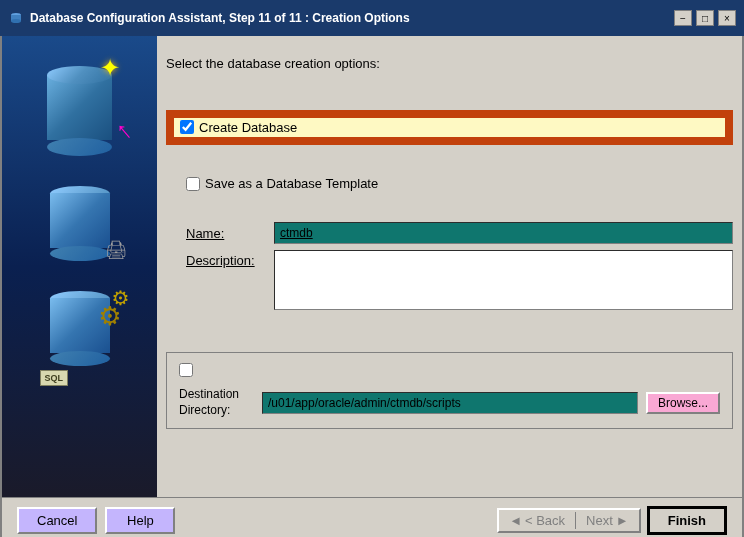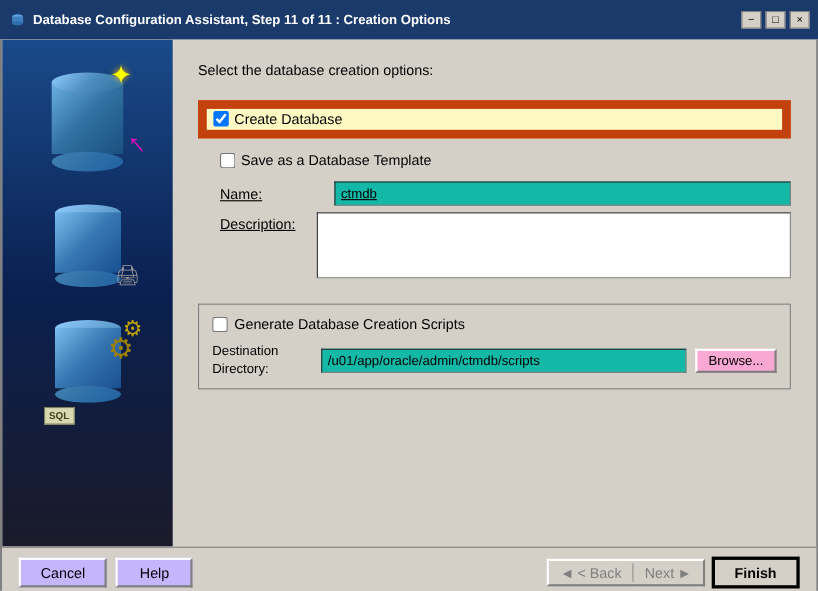--- a/index.html
+++ b/index.html
@@ -78,24 +78,24 @@
       align-items: center;
       justify-content: flex-start;
       padding: 20px 10px;
       gap: 10px;
       flex-shrink: 0;
     }
 
     
     .main-content {
       flex: 1;
-      padding: 20px 23px;
+      padding: 20px 9px;
       display: flex;
       flex-direction: column;
-      gap: 12px;
+      gap: 31px;
     }
 
     .section-label {
       font-size: 13px;
       margin-bottom: 8px;
       color: #000;
     }
 
     .checkbox-highlighted {
       border: 8px solid #c2410c;
@@ -262,22 +262,21 @@
       gap: 3px;
     }
 
     .btn-separator {
       width: 1px;
       background: #808080;
       margin: 2px 0;
     }
 
     .name-input-readonly {
-      background: #14b8a6;
-      margin-left: 16px;
+      background: #0f766e;
     }
 
     .form-area {
       display: flex;
       flex-direction: column;
       gap: 0;
       margin-left: 20px;
       text-decoration: underline;
     }
   </style>
@@ -352,21 +351,20 @@
 
         <div class="form-group" style="align-items:flex-start;">
           <span class="form-label" style="padding-top:3px;">Description:</span>
           <textarea class="form-textarea" style=""></textarea>
         </div>
       </div>
 
       <div class="section-box">
         <div class="section-box-title">
           <input type="checkbox" id="chk-scripts" style="">
-          <label for="chk-scripts">Generate Database Creation Scripts</label>
         </div>
         <div class="section-box-row">
           <span class="section-box-label" style="white-space:pre-line;">Destination
 Directory:</span>
           <input type="text" class="section-box-input name-input-readonly" value="/u01/app/oracle/admin/ctmdb/scripts" readonly="" style="">
           <button class="browse-btn">Browse...</button>
         </div>
       </div>
 
     </div>

